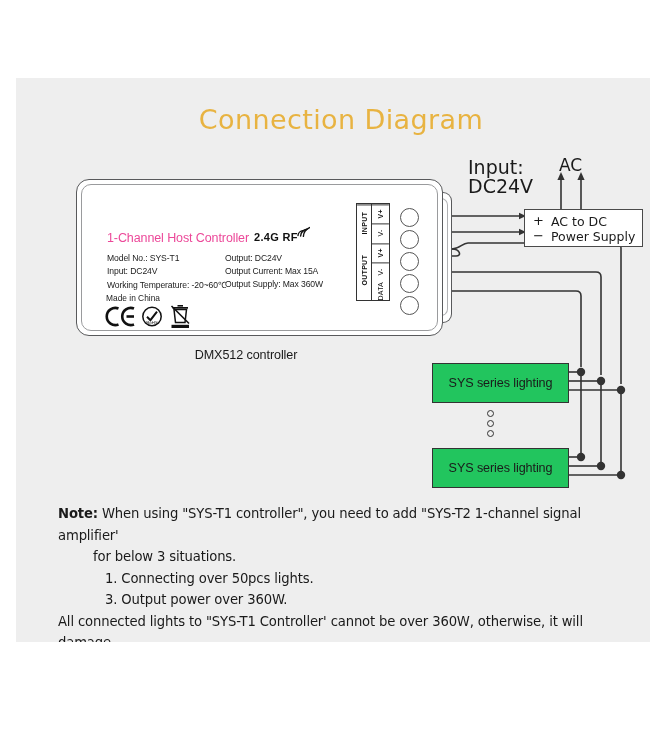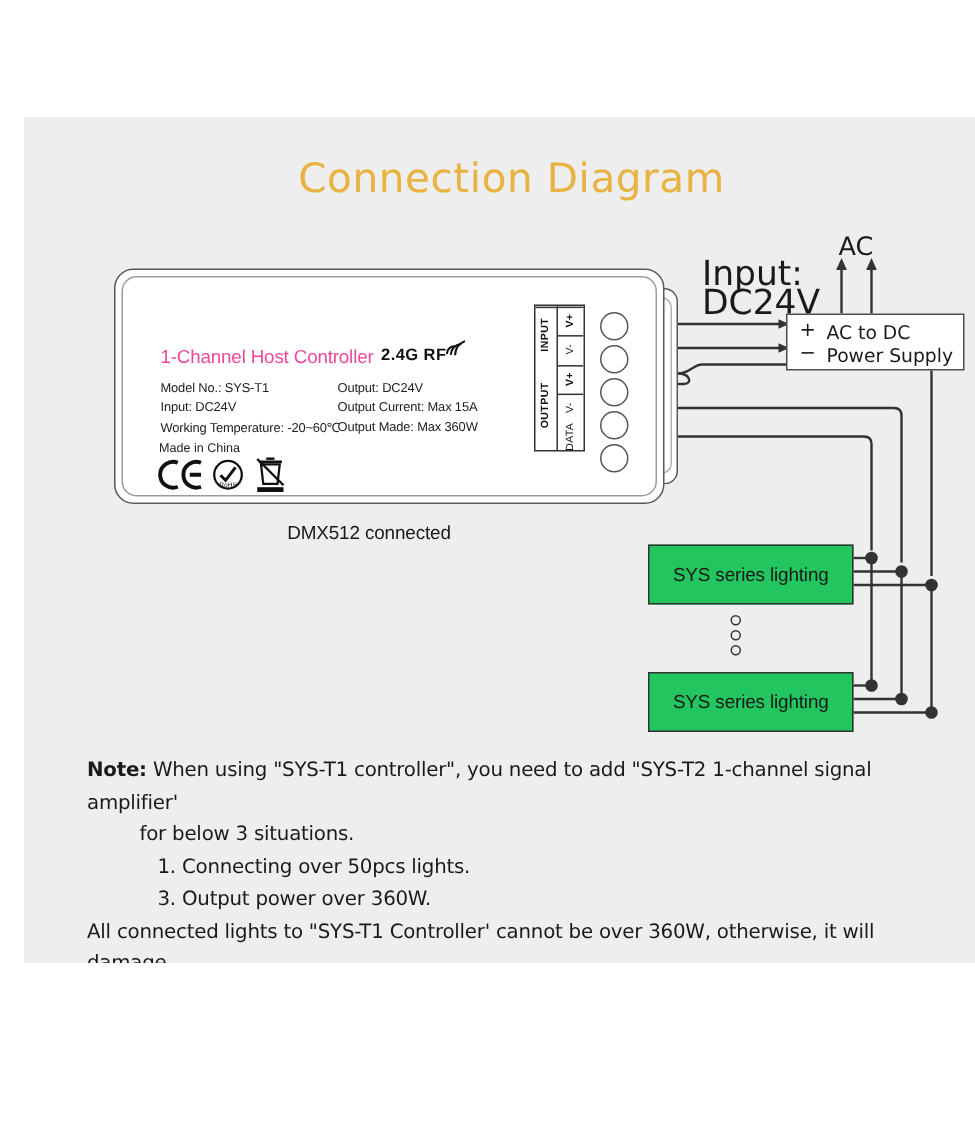--- a/index.html
+++ b/index.html
@@ -253,22 +253,22 @@
     position: absolute;
     left: 543px;
     top: 155px;
     font-size: 17px;
     color: #1a1a1a;
     font-family: "DejaVu Sans", sans-serif;
   }
   #input-label {
     position: absolute;
     left: 452px;
-    top: 174px;
-    font-size: 23px;
+    top: 158px;
+    font-size: 19px;
     line-height: 19px;
     color: #1a1a1a;
     font-family: "DejaVu Sans", sans-serif;
     white-space: nowrap;
   }
   
   #dmx {
     position: absolute;
     left: 40px;
     top: 347px;
@@ -400,21 +400,21 @@
         <path d="M4.6,12 A7.6,7.6 0 0 1 11,5.3"></path>
         <path d="M7.4,12.4 A10.2,10.2 0 0 1 13.6,3.6"></path>
       </g>
     </svg>
 
     <div class="spec spec-col-a spec-r1">Model No.: SYS-T1</div>
     <div class="spec spec-col-a spec-r2">Input: DC24V</div>
     <div class="spec spec-col-a spec-r3">Working Temperature: -20~60℃</div>
     <div class="spec spec-col-b spec-r1">Output: DC24V</div>
     <div class="spec spec-col-b spec-r2">Output Current: Max 15A</div>
-    <div class="spec spec-col-b spec-r3">Output Made: Max 360W</div>
+    <div class="spec spec-col-b spec-r3">Output Supply: Max 360W</div>
 
     <div class="made-in">Made in China</div>
 
     <div class="cert-row">
       <svg width="105" height="25" viewBox="0 0 105 25">
 
         <g fill="none" stroke="#111" stroke-width="2.6">
           <path d="M13.5,4.5 A8.6,8.6 0 1 0 13.5,20.5"></path>
           <path d="M29,4.5 A8.6,8.6 0 1 0 29,20.5"></path>
           <path d="M21.5,12.5 L29,12.5"></path>
@@ -465,21 +465,21 @@
   <div id="ac-label">AC</div>
 
   <div id="psu">
     <div class="psu-sign" id="psu-plus">+</div>
     <div class="psu-sign" id="psu-minus">−</div>
     <div id="psu-l1">AC to DC</div>
     <div id="psu-l2">Power Supply</div>
   </div>
 
   <div id="dmx">
-    <div>DMX512 connected</div>
+    <div>DMX512 controller</div>
   </div>
 
   <div class="light-box" id="light-1">SYS series lighting</div>
 
   <div id="ellipsis">
     <div class="ell-dot"></div>
     <div class="ell-dot"></div>
     <div class="ell-dot"></div>
   </div>
 

